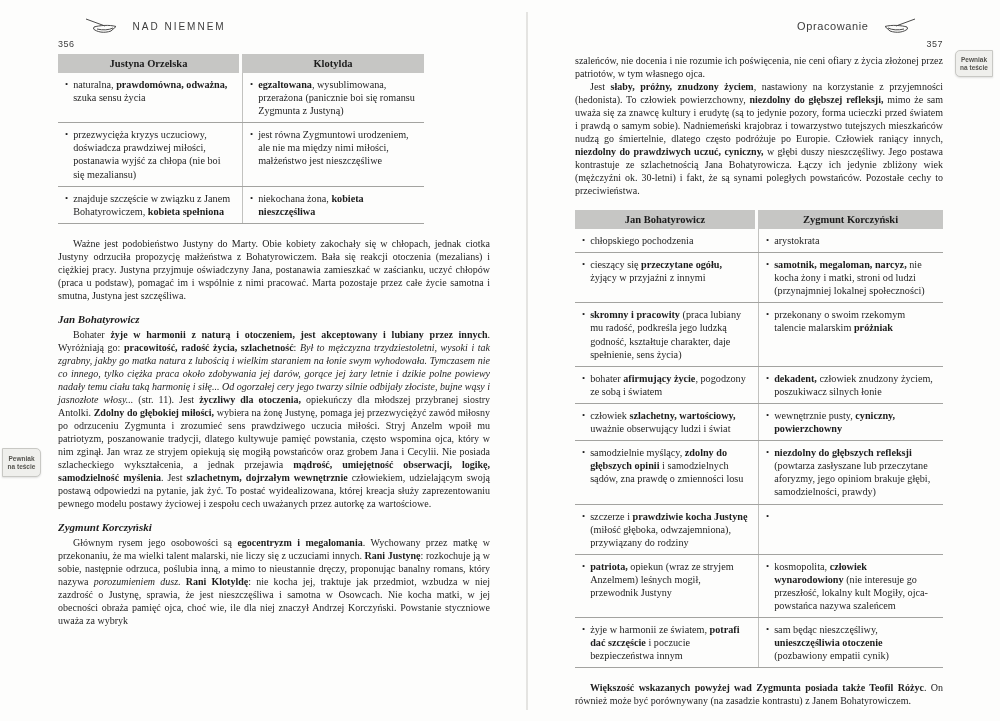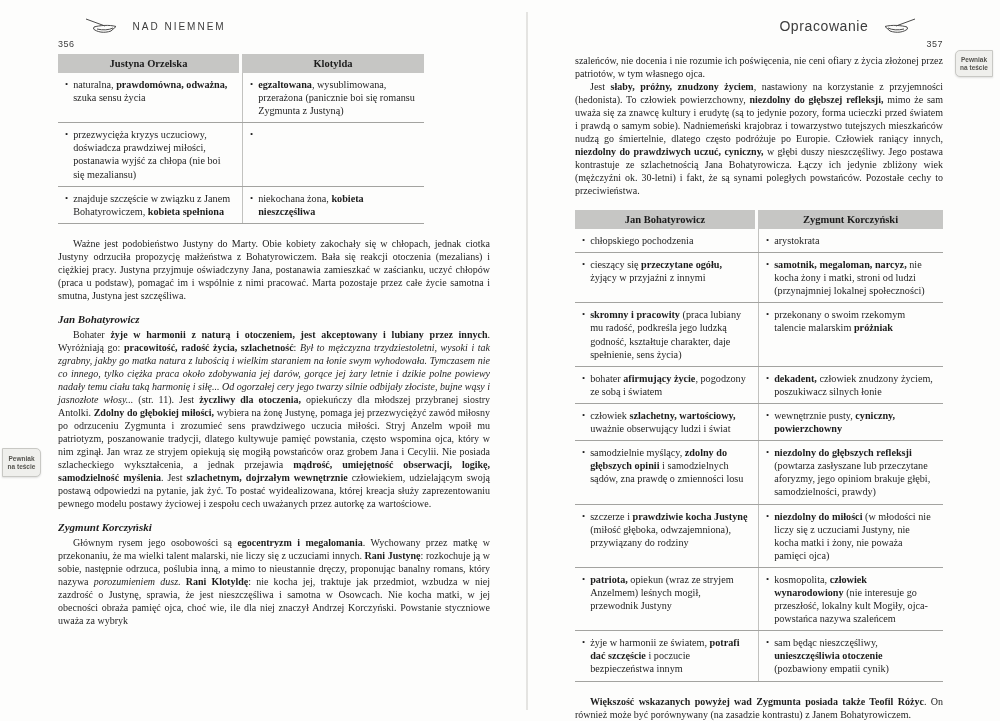--- a/index.html
+++ b/index.html
@@ -85,20 +85,21 @@
           <div><span style="font-weight: bold;">egzaltowana</span><span>, wysublimowana, przerażona (panicznie boi się romansu Zygmunta z Justyną)</span></div>
         </div>
       </div>
       <div class="t-row cols-l">
         <div class="tcell">
           <span class="bullet">•</span>
           <div><span>przezwycięża kryzys uczuciowy, doświadcza prawdziwej miłości, postanawia wyjść za chłopa (nie boi się mezaliansu)</span></div>
         </div>
         <div class="tcell second">
           <span class="bullet">•</span>
+          <div><span>jest równa Zygmuntowi urodzeniem, ale nie ma między nimi miłości, małżeństwo jest nieszczęśliwe</span></div>
         </div>
       </div>
       <div class="t-row cols-l">
         <div class="tcell">
           <span class="bullet">•</span>
           <div><span>znajduje szczęście w związku z Janem Bohatyrowiczem, </span><span style="font-weight: bold;">kobieta spełniona</span></div>
         </div>
         <div class="tcell second">
           <span class="bullet">•</span>
           <div><span>niekochana żona, </span><span style="font-weight: bold;">kobieta nieszczęśliwa</span></div>
@@ -111,21 +112,21 @@
     <h3 class="sec-head">Jan Bohatyrowicz</h3>
     <p class="para indent"><span>Bohater </span><span style="font-weight: bold;">żyje w harmonii z naturą i otoczeniem, jest akceptowany i lubiany przez innych</span><span>. Wyróżniają go: </span><span style="font-weight: bold;">pracowitość, radość życia, szlachetność</span><span>: </span><span style="font-style: italic;">Był to mężczyzna trzydziestoletni, wysoki i tak zgrabny, jakby go matka natura z lubością i wielkim staraniem na łonie swym wyhodowała. Tymczasem nie co innego, tylko ciężka praca około zdobywania jej darów, gorące jej żary letnie i dzikie polne powiewy nadały temu ciału taką harmonię i siłę... Od ogorzałej cery jego twarzy silnie odbijały złociste, bujne wąsy i jasnozłote włosy...</span><span> (str. 11). Jest </span><span style="font-weight: bold;">życzliwy dla otoczenia,</span><span> opiekuńczy dla młodszej przybranej siostry Antolki. </span><span style="font-weight: bold;">Zdolny do głębokiej miłości,</span><span> wybiera na żonę Justynę, pomaga jej przezwyciężyć zawód miłosny po odrzuceniu Zygmunta i zrozumieć sens prawdziwego uczucia miłości. Stryj Anzelm wpoił mu patriotyzm, poszanowanie tradycji, dlatego kultywuje pamięć powstania, często wspomina ojca, który w nim zginął. Jan wraz ze stryjem opiekują się mogiłą powstańców oraz grobem Jana i Cecylii. Nie posiada szlacheckiego wykształcenia, a jednak przejawia </span><span style="font-weight: bold;">mądrość, umiejętność obserwacji, logikę, samodzielność myślenia</span><span>. Jest </span><span style="font-weight: bold;">szlachetnym, dojrzałym wewnętrznie</span><span> człowiekiem, udzielającym swoją postawą odpowiedzi na pytanie, jak żyć. To postać wyidealizowana, której kreacja służy zaprezentowaniu pewnego modelu postawy życiowej i zespołu cech uważanych przez autorkę za wartościowe.</span></p>
 
     <h3 class="sec-head">Zygmunt Korczyński</h3>
     <p class="para indent"><span>Głównym rysem jego osobowości są </span><span style="font-weight: bold;">egocentryzm i megalomania</span><span>. Wychowany przez matkę w przekonaniu, że ma wielki talent malarski, nie liczy się z uczuciami innych. </span><span style="font-weight: bold;">Rani Justynę</span><span>: rozkochuje ją w sobie, następnie odrzuca, poślubia inną, a mimo to nieustannie dręczy, proponując banalny romans, który nazywa </span><span style="font-style: italic;">porozumieniem dusz</span><span>. </span><span style="font-weight: bold;">Rani Klotyldę</span><span>: nie kocha jej, traktuje jak przedmiot, wzbudza w niej zazdrość o Justynę, sprawia, że jest nieszczęśliwa i samotna w Osowcach. Nie kocha matki, w jej obecności obraża pamięć ojca, choć wie, ile dla niej znaczył Andrzej Korczyński. Powstanie styczniowe uważa za wybryk</span></p>
   </div>
 
   <div class="page" id="page-right">
 
     <div class="runhead right">
-      <span class="rtitle" style="text-transform:none;letter-spacing:.6px;font-size:14px;">Opracowanie</span>
+      <span class="rtitle" style="text-transform:none;letter-spacing:.6px;font-size:11px;">Opracowanie</span>
       <span class="boat">
         <svg width="38" height="17" viewBox="0 0 38 17" fill="none" stroke="#4a4a4a" stroke-width="1">
           <line x1="37" y1="1" x2="18" y2="8"></line>
           <path d="M29 9 C24 7.5 14 6.5 7 8.5 L12 13 C19 15.5 26 14 29.5 11 Z"></path>
           <path d="M26 11 C20 12.5 14 12 10 10"></path>
         </svg>
       </span>
       <span class="pnum">357</span>
     </div>
 
@@ -197,21 +198,20 @@
           <div><span style="font-weight: bold;">niezdolny do głębszych refleksji</span><span> (powtarza zasłyszane lub przeczytane aforyzmy, jego opiniom brakuje głębi, samodzielności, prawdy)</span></div>
         </div>
       </div>
       <div class="t-row cols-r">
         <div class="tcell">
           <span class="bullet">•</span>
           <div><span>szczerze i </span><span style="font-weight: bold;">prawdziwie kocha Justynę</span><span> (miłość głęboka, odwzajemniona), przywiązany do rodziny</span></div>
         </div>
         <div class="tcell second">
           <span class="bullet">•</span>
-          <div><span style="font-weight: bold;">niezdolny do miłości</span><span> (w młodości nie liczy się z uczuciami Justyny, nie kocha matki i żony, nie poważa pamięci ojca)</span></div>
         </div>
       </div>
       <div class="t-row cols-r">
         <div class="tcell">
           <span class="bullet">•</span>
           <div><span style="font-weight: bold;">patriota,</span><span> opiekun (wraz ze stryjem Anzelmem) leśnych mogił, przewodnik Justyny</span></div>
         </div>
         <div class="tcell second">
           <span class="bullet">•</span>
           <div><span>kosmopolita, </span><span style="font-weight: bold;">człowiek wynarodowiony</span><span> (nie interesuje go przeszłość, lokalny kult Mogiły, ojca-powstańca nazywa szaleńcem</span></div>

